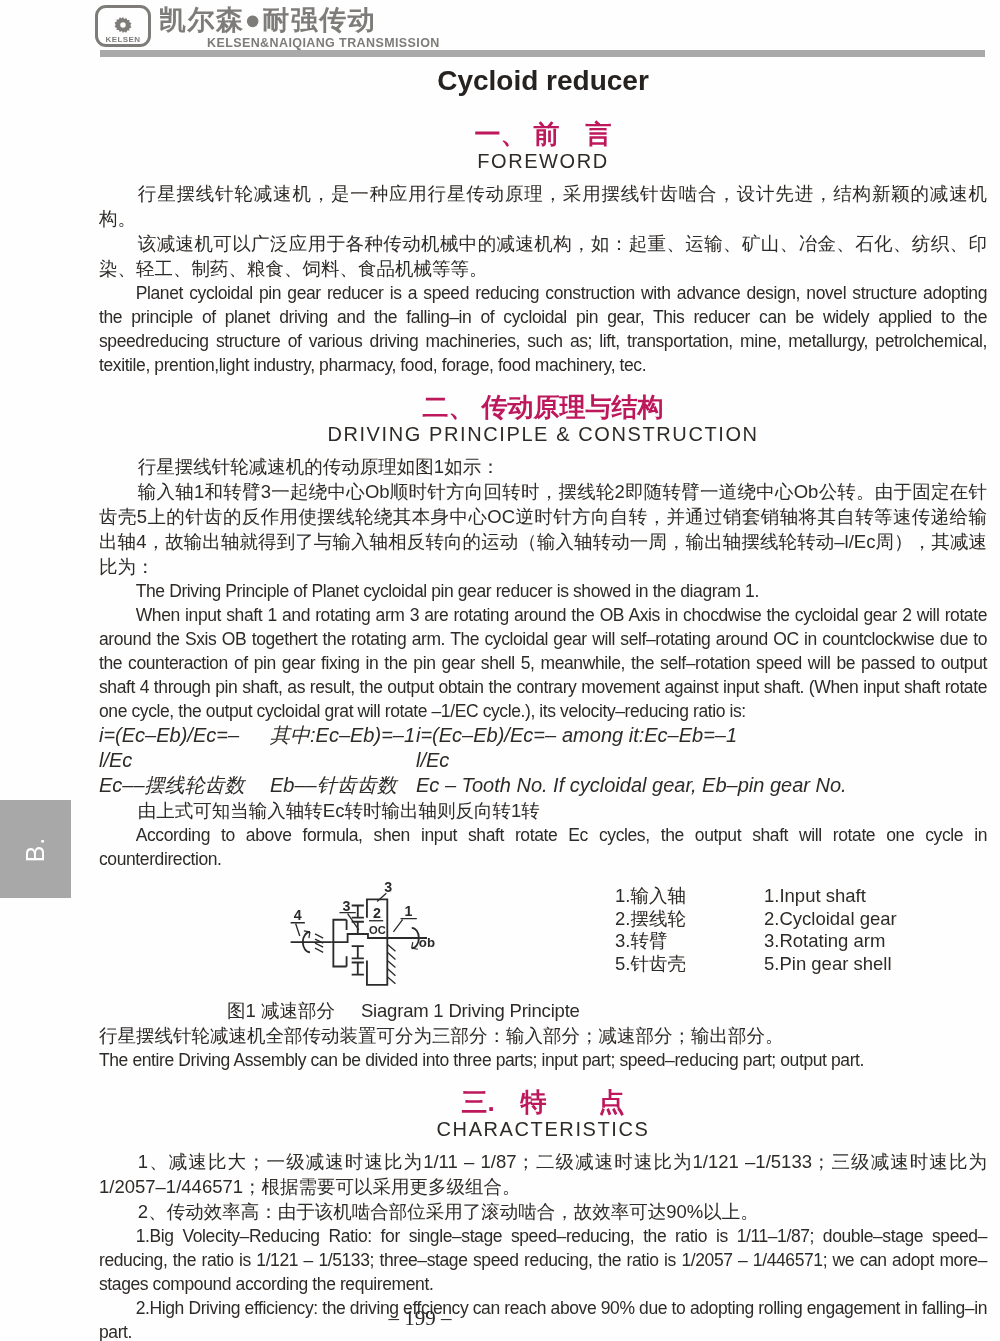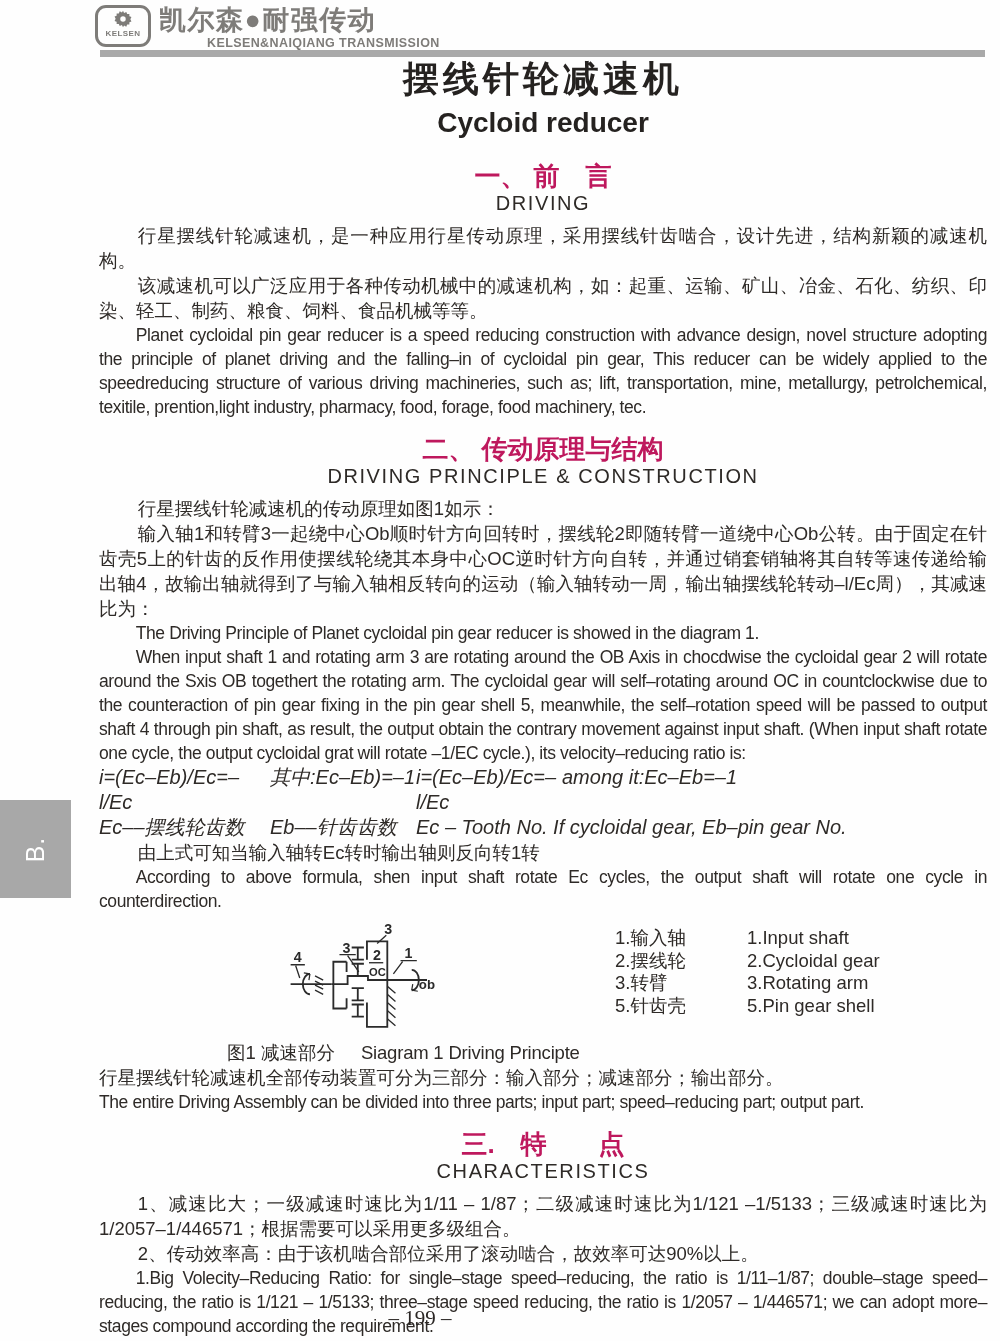--- a/index.html
+++ b/index.html
@@ -3,21 +3,21 @@
 <meta charset="utf-8">
 <style>
   html,body{margin:0;padding:0;background:#ffffff;}
   body{width:1000px;height:1341px;position:relative;overflow:hidden;
        font-family:"Liberation Sans","DejaVu Sans",sans-serif;color:#2e2a27;}
   .page{position:absolute;inset:0;background:#fefefe;}
 
   
   .page-header{position:absolute;top:5px;left:95px;display:flex;align-items:flex-start;}
   .badge{width:56px;height:42px;border:3px solid #7e7c79;border-radius:11px;
-         display:flex;flex-direction:column;align-items:center;justify-content:flex-start;box-sizing:border-box;}
+         display:flex;flex-direction:column;align-items:center;justify-content:flex-end;box-sizing:border-box;}
   .badge svg{display:block;margin-top:1px;}
   .badge-text{font-size:8px;font-weight:bold;color:#7e7c79;letter-spacing:.4px;line-height:9px;}
   .brand{margin-left:8px;}
   .brand-cn{font-size:27px;font-weight:bold;color:#7e7c79;letter-spacing:1.5px;line-height:30px;}
   .brand-en{font-size:12.5px;font-weight:bold;color:#7e7c79;letter-spacing:.4px;line-height:16px;padding-left:48px;}
   .rule{position:absolute;top:50px;left:100px;width:885px;height:7px;background:#a9a9a9;}
 
   
   .side-tab{position:absolute;left:0;top:800px;width:71px;height:98px;background:#a8a8a8;
             display:flex;align-items:center;justify-content:center;}
@@ -37,21 +37,21 @@
   .ind{text-indent:2.1em;}
   .body-start{margin-top:8px;}
 
   .formula-row{display:flex;font-size:20px;line-height:25px;font-style:italic;}
   .fseg1{width:171px;} .fseg2{width:146px;} .fseg3{width:146px;}
 
   
   .diagram-row{display:flex;align-items:flex-start;margin-top:8px;}
   .diagram-box{margin-left:186px;width:170px;}
   .legend{margin-left:160px;margin-top:6px;}
-  .legend-row{display:flex;font-size:18.5px;line-height:22.5px;}
+  .legend-row{display:flex;font-size:18.5px;line-height:22.5px;gap:17px;}
   .legend-cn{width:132px;}
   .caption{margin-left:128px;margin-top:2px;font-size:18.5px;line-height:24px;}
   .caption .cap-en{margin-left:26px;letter-spacing:-0.2px;}
 
   .page-number{position:absolute;top:1306px;left:0;width:840px;text-align:center;
                font-family:"Liberation Serif","DejaVu Serif",serif;font-size:21px;color:#2a2624;}
 </style>
 </head>
 <body>
 
@@ -71,25 +71,24 @@
     </div>
   </header>
   <div class="rule"></div>
 
   <aside class="side-tab">
     <span>B.</span>
   </aside>
 
   <main class="content">
 
-    <h1 class="title-cn">摆线针轮减速机</h1>
     <div class="title-en">Cycloid reducer</div>
 
     <h2 class="h-cn">一、 前　言</h2>
-    <div class="h-en">DRIVING</div>
+    <div class="h-en">FOREWORD</div>
 
     <p class="cn ind body-start">行星摆线针轮减速机，是一种应用行星传动原理，采用摆线针齿啮合，设计先进，结构新颖的减速机构。</p>
     <p class="cn ind">该减速机可以广泛应用于各种传动机械中的减速机构，如：起重、运输、矿山、冶金、石化、纺织、印染、轻工、制药、粮食、饲料、食品机械等等。</p>
     <p class="en ind">Planet cycloidal pin gear reducer is a speed reducing construction with advance design, novel structure adopting the principle of planet driving and the falling–in of cycloidal pin gear, This reducer can be widely applied to the speedreducing structure of various driving machineries, such as; lift, transportation, mine, metallurgy, petrolchemical, texitile, prention,light industry, pharmacy, food, forage, food machinery, tec.</p>
 
     <h2 class="h-cn">二、 传动原理与结构</h2>
     <div class="h-en">DRIVING PRINCIPLE &amp; CONSTRUCTION</div>
 
     <p class="cn ind body-start">行星摆线针轮减速机的传动原理如图1如示：</p>
     <p class="cn ind">输入轴1和转臂3一起绕中心Ob顺时针方向回转时，摆线轮2即随转臂一道绕中心Ob公转。由于固定在针齿壳5上的针齿的反作用使摆线轮绕其本身中心OC逆时针方向自转，并通过销套销轴将其自转等速传递给输出轴4，故输出轴就得到了与输入轴相反转向的运动（输入轴转动一周，输出轴摆线轮转动–l/Ec周），其减速比为：</p>

